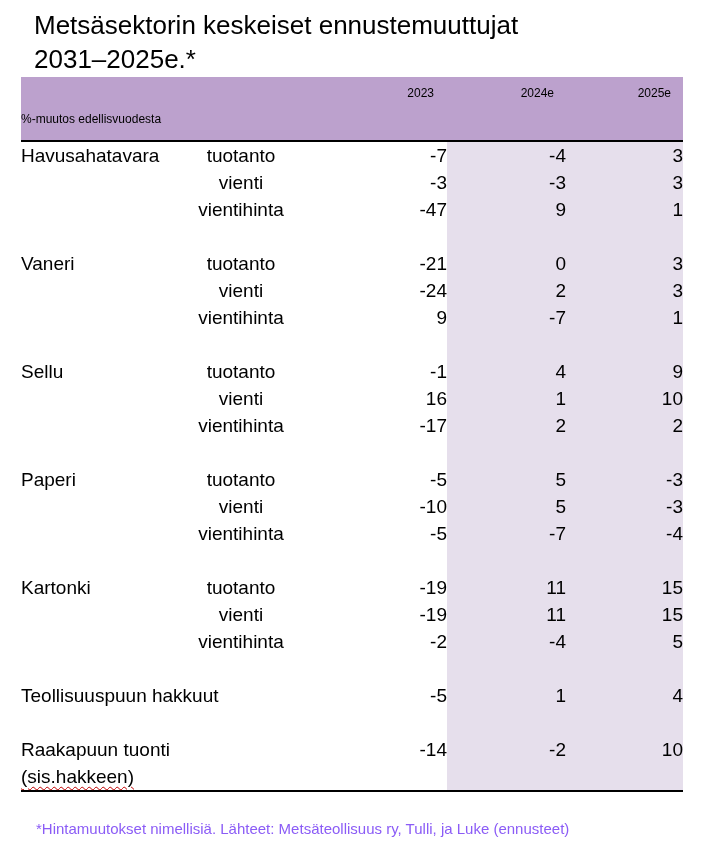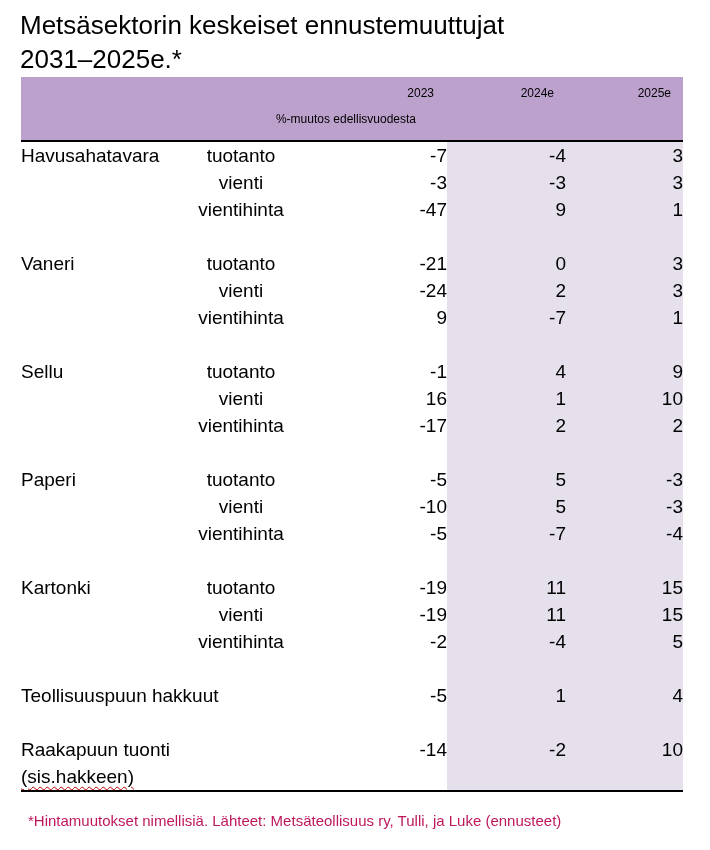--- a/index.html
+++ b/index.html
@@ -11,21 +11,21 @@
   }
   html,body{margin:0;padding:0;}
   body{
     width:710px;height:850px;background:#ffffff;color:var(--text);
     font-family:"Liberation Sans", sans-serif;
     -webkit-font-smoothing:antialiased;
   }
   .page{position:relative;width:710px;height:850px;overflow:hidden;}
 
   .title{
-    position:absolute;left:20px;top:8px;margin:0;
+    position:absolute;left:34px;top:8px;margin:0;
     font-size:26px;font-weight:400;line-height:34px;color:#000;
   }
 
   .tbl{position:absolute;left:21px;top:77px;width:662px;}
 
   .thead{
     background:var(--header-bg);
     border-bottom:2px solid var(--rule);
     height:65px;box-sizing:border-box;
     padding-top:3px;
@@ -34,21 +34,21 @@
   .thead-row1{
     display:grid;
     grid-template-columns:290px 136px 119px 117px;
     line-height:26px;
   }
   .h-year{text-align:right;}
   .h-y1{padding-right:13px;}
   .h-y2{padding-right:12px;}
   .h-y3{padding-right:12px;}
   .thead-row2{
-    text-align:center;padding-right:12px;line-height:27px;
+    text-align:left;padding-right:12px;line-height:27px;
   }
 
   table.tbody{
     width:662px;border-collapse:collapse;table-layout:fixed;
     border-bottom:2px solid var(--rule);
     font-size:19px;
   }
   table.tbody td{
     height:27px;padding:0;vertical-align:middle;overflow:visible;white-space:nowrap;
   }
@@ -61,22 +61,22 @@
 
   .misspelled{
     text-decoration-line:underline;
     text-decoration-style:wavy;
     text-decoration-color:var(--squiggle);
     text-decoration-thickness:1px;
     text-underline-offset:3px;
   }
 
   .footnote{
-    position:absolute;left:20px;top:803px;margin:8px;
-    font-size:15px;line-height:20px;color:#be185d;
+    position:absolute;left:20px;top:803px;margin:16px;
+    font-size:15px;line-height:20px;color:#8b5cf6;
   }
 </style>
 </head>
 <body>
 
 <div class="page">
 
   <h1 class="title"><span>Metsäsektorin keskeiset ennustemuuttujat</span><br><span>2031–2025e.*</span></h1>
 
   <div class="tbl">

